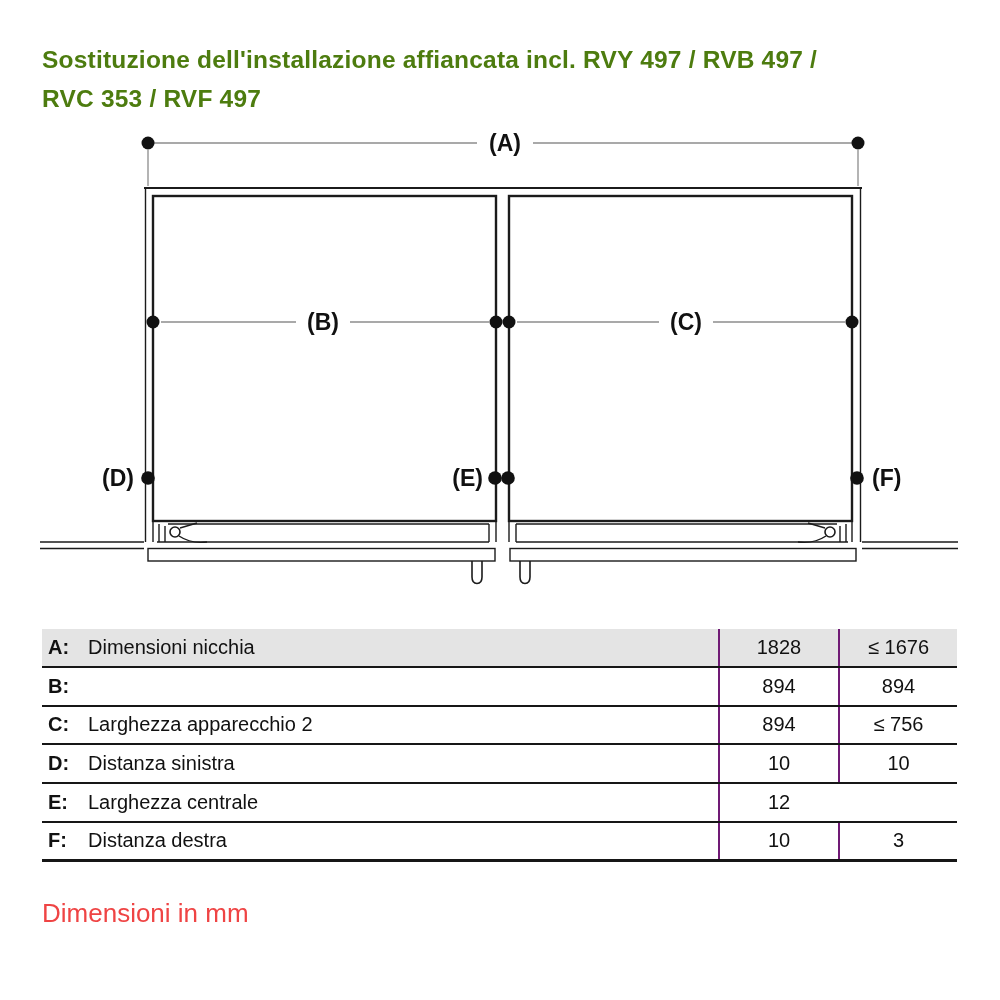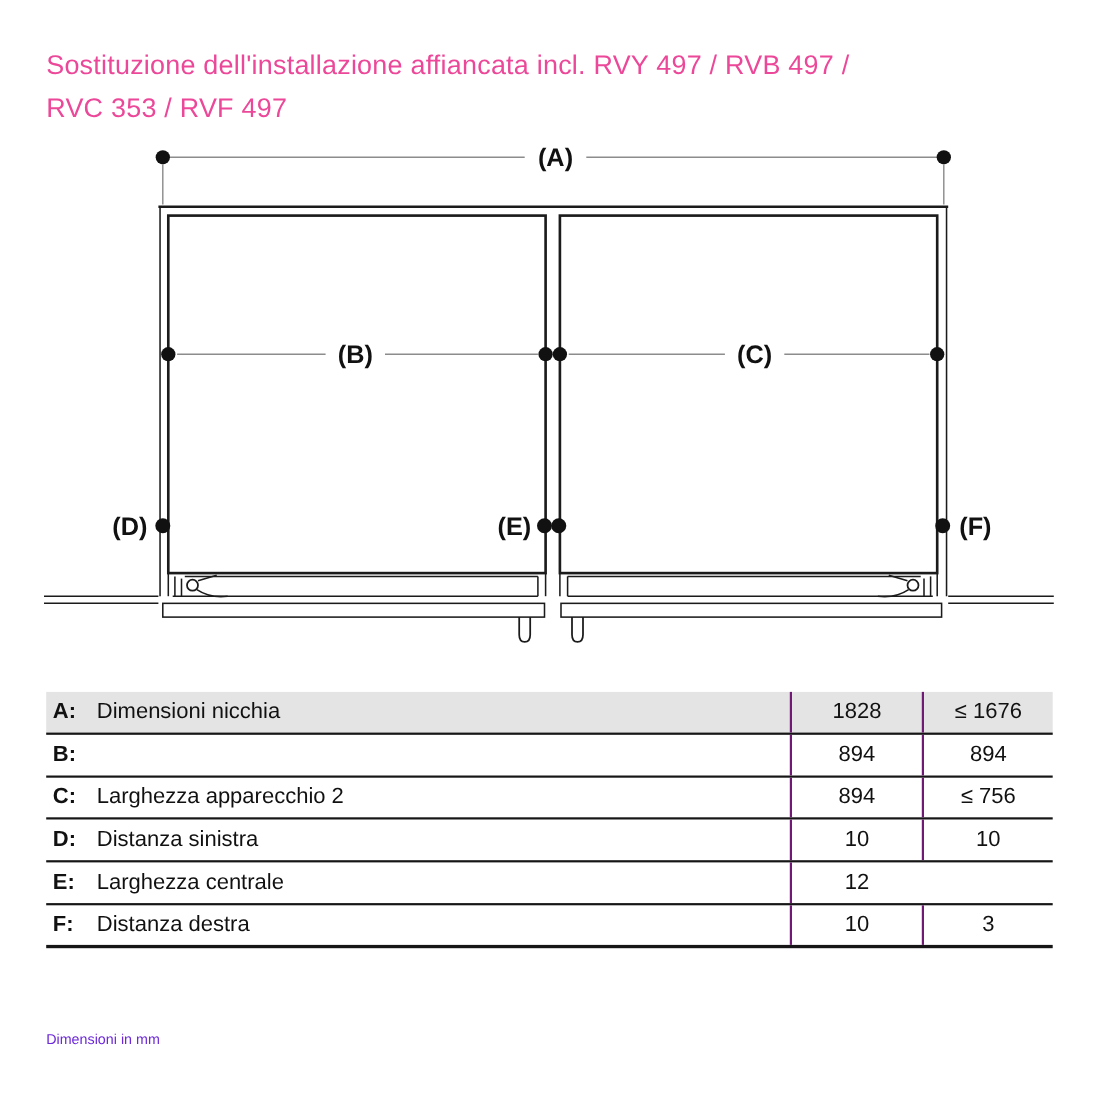--- a/index.html
+++ b/index.html
@@ -15,22 +15,22 @@
     background: #ffffff;
     overflow: hidden;
   }
   .title {
     position: absolute;
     left: 42px;
     top: 40px;
     width: 920px;
     font-size: 24.5px;
     line-height: 39px;
-    font-weight: normal;
-    color: #ec4899;
+    font-weight: bold;
+    color: #4d7c0f;
     letter-spacing: 0.2px;
   }
   .title span { display: block; }
   .diagram-svg {
     position: absolute;
     left: 0;
     top: 0;
   }
   .dims-table {
     position: absolute;
@@ -54,23 +54,22 @@
   .label-cell { padding-left: 6px; }
   .letter { font-weight: bold; width: 40px; flex: 0 0 40px; }
   .num {
     justify-content: center;
     border-left: 2px solid #701a75;
   }
   .units-note {
     position: absolute;
     left: 42px;
     top: 898px;
-    font-size: 13px;
-    color: #6d28d9;
-    margin-top: 39px;
+    font-size: 26px;
+    color: #ef4444;
   }
   .struct { stroke: #1b1b1b; fill: none; }
   .dim { stroke: #8c8c8c; fill: none; }
   .dot { fill: #111111; stroke: none; }
   .dlabel {
     font-family: "Liberation Sans", sans-serif;
     font-size: 23px;
     font-weight: bold;
     fill: #111111;
   }

